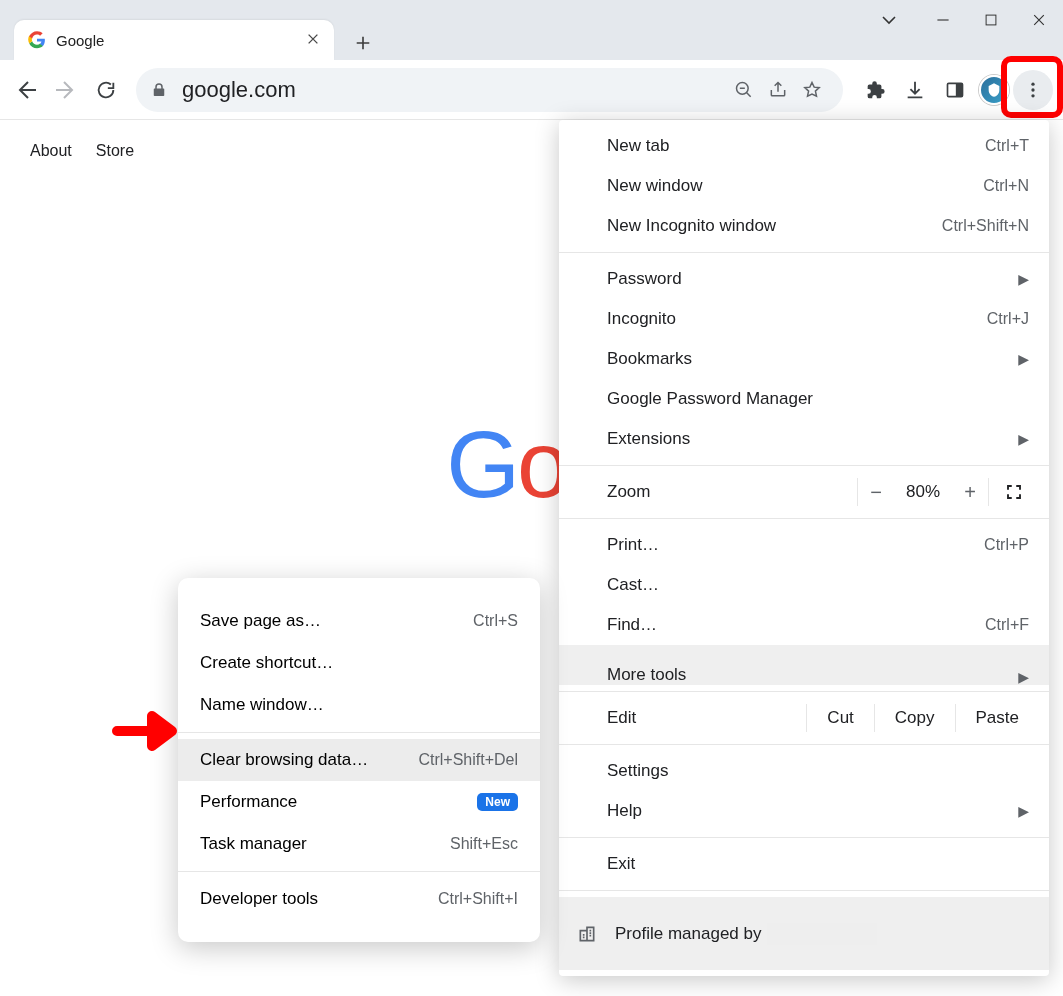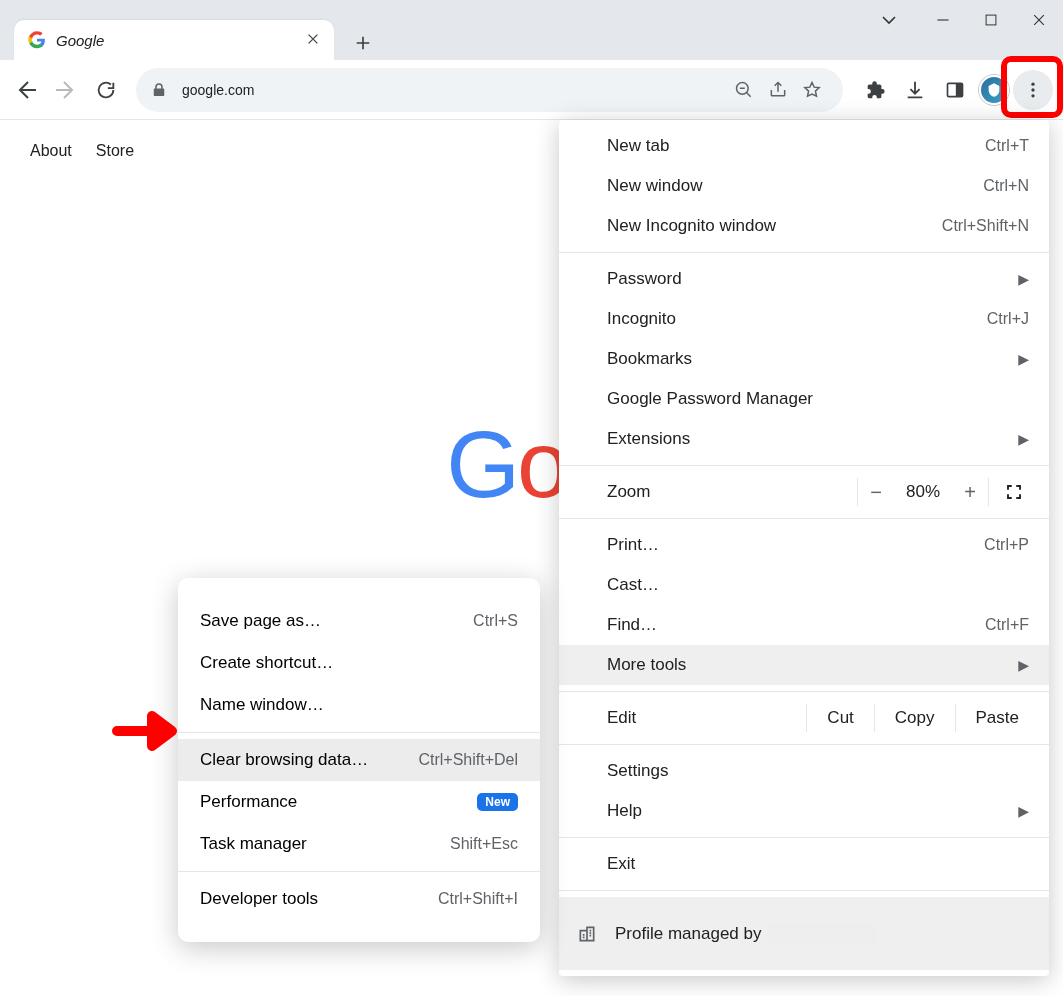--- a/index.html
+++ b/index.html
@@ -3,55 +3,55 @@
 <meta charset="utf-8">
 <style>
   * { box-sizing: border-box; margin: 0; padding: 0; }
   html, body { width: 1063px; height: 996px; font-family: "Segoe UI", Arial, sans-serif; background: #fff; overflow: hidden; }
 
   
   .titlebar { height: 60px; background: #e4e8ed; display: flex; align-items: flex-start; position: relative; }
   .tabstrip { display: flex; align-items: flex-end; height: 100%; padding-left: 14px; padding-top: 15px; }
   .tab { display: flex; align-items: center; background: #fff; height: 40px; border-radius: 10px 10px 0 0; padding: 0 12px 0 14px; min-width: 320px; position: relative; box-shadow: 0 -1px 2px rgba(0,0,0,0.06); }
   .tab .favicon { width: 18px; height: 18px; margin-right: 10px; }
-  .tab .title { font-size: 15px; color: #222; flex: 1; font-style: italic; }
+  .tab .title { font-size: 15px; color: #222; flex: 1; }
   .tab .close { width: 16px; height: 16px; color: #4a4a4a; cursor: pointer; }
 
   .newtab { width: 34px; height: 34px; margin-left: 12px; display: flex; align-items: center; justify-content: center; border-radius: 50%; cursor: pointer; }
   .newtab svg { stroke: #2d2d2d; }
 
   .wincontrols { position: absolute; right: 0; top: 0; display: flex; height: 40px; align-items: center; }
   .wincontrols .wc { width: 48px; height: 40px; display: flex; align-items: center; justify-content: center; color: #333; cursor: pointer; }
   .wincontrols .chev { margin-right: 6px; }
 
   
   .toolbar { height: 60px; background: #fff; display: flex; align-items: center; padding: 0 10px 0 6px; border-bottom: 1px solid #e6e6e6; }
   .navbtn { width: 40px; height: 40px; display: flex; align-items: center; justify-content: center; border-radius: 50%; color: #5f6368; cursor: pointer; }
   .navbtn.disabled { color: #b7b9bd; cursor: default; }
   .omnibox { flex: 1; height: 44px; background: #f0f3f6; border-radius: 22px; margin: 0 12px 0 10px; display: flex; align-items: center; padding: 0 14px; }
   .omnibox .lock { color: #5f6368; margin-right: 14px; }
-  .omnibox .url { font-size: 14px; color: #202124; flex: 1; }
+  .omnibox .url { font-size: 22px; color: #202124; flex: 1; }
   .omnibox .obx { width: 34px; height: 34px; display: flex; align-items: center; justify-content: center; color: #5f6368; cursor: pointer; }
   .tbicon { width: 40px; height: 40px; display: flex; align-items: center; justify-content: center; color: #3c4043; cursor: pointer; }
   .avatar { width: 30px; height: 30px; border-radius: 50%; background: linear-gradient(135deg,#2b6f9c,#3aa0c9); display: flex; align-items: center; justify-content: center; color: #fff; font-size: 11px; border: 2px solid #fff; box-shadow: 0 0 0 1px #ccc; margin: 0 4px; }
   .moremenu-btn { width: 40px; height: 40px; border-radius: 50%; background: #e9ecef; display: flex; align-items: center; justify-content: center; cursor: pointer; }
   .moremenu-wrap { position: relative; }
   .moremenu-highlight { position: absolute; top: -14px; left: -12px; width: 62px; height: 62px; border: 6px solid #ff0000; border-radius: 10px; pointer-events: none; }
 
   
   .content { position: relative; height: calc(100% - 120px); background: #fff; }
   .gnav { position: absolute; top: 14px; left: 30px; display: flex; gap: 24px; }
   .gnav a { color: #202124; font-size: 16px; text-decoration: none; margin-top: 8px; }
   .logo { position: absolute; top: 290px; left: 50%; transform: translateX(-50%); font-size: 95px; font-weight: 500; letter-spacing: -3px; font-family: Arial, sans-serif; }
   .logo span { display: inline-block; }
 
   
   .menu { position: absolute; top: 120px; right: 14px; width: 490px; background: #fff; border-radius: 4px; box-shadow: 0 4px 24px rgba(0,0,0,0.22); padding: 6px 0; font-size: 17px; color: #202124; z-index: 5; }
   .mi { display: flex; align-items: center; height: 40px; padding: 0 20px 0 48px; cursor: pointer; position: relative; }
-  .mi:hover,.mi.hov { background: #efefef; }
+  .mi:hover,.mi.hov { background: #efefef; align-items: flex-end; }
   .mi .label { flex: 1; }
   .mi .accel { color: #5f6368; font-size: 16px; }
   .mi .subarrow { color: #5f6368; font-size: 14px; margin-left: auto; }
   .msep { height: 1px; background: #e6e6e6; margin: 6px 0; }
   .mi.zoom { padding-right: 10px; }
   .mi.zoom .zoombox { display: flex; align-items: center; gap: 0; }
   .mi.zoom .zbtn { width: 36px; text-align: center; color: #5f6368; font-size: 20px; }
   .mi.zoom .zval { width: 58px; text-align: center; color: #202124; }
   .mi.zoom .sep { width: 1px; height: 28px; background: #e6e6e6; }
   .mi.zoom .full { width: 50px; display: flex; justify-content: center; }

